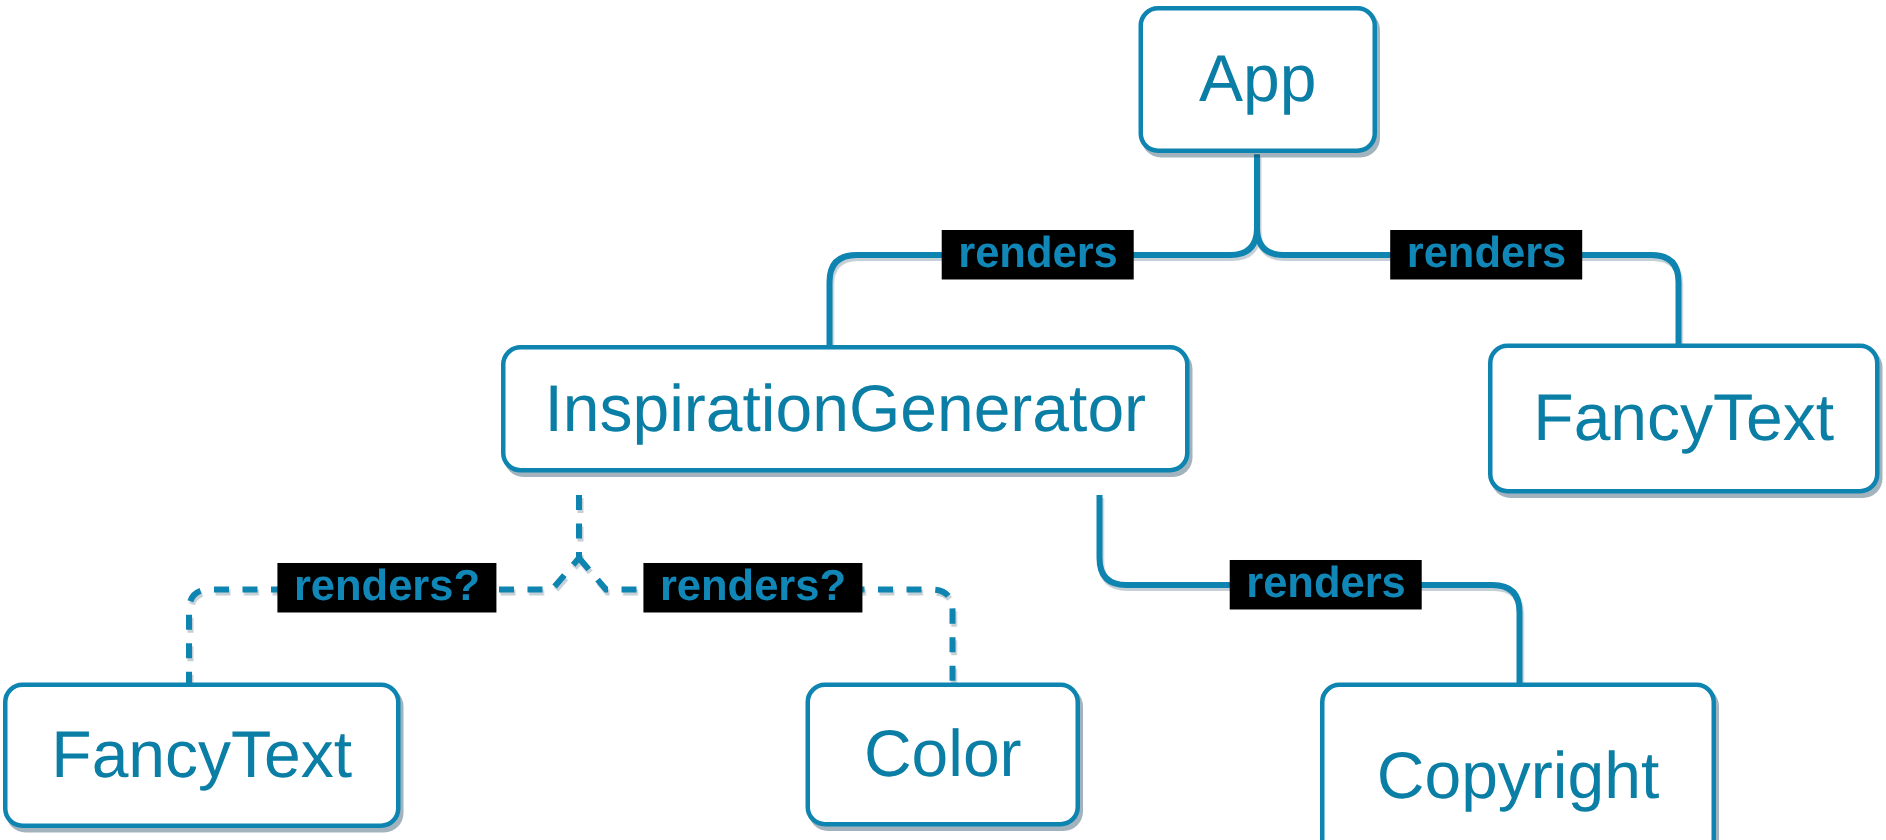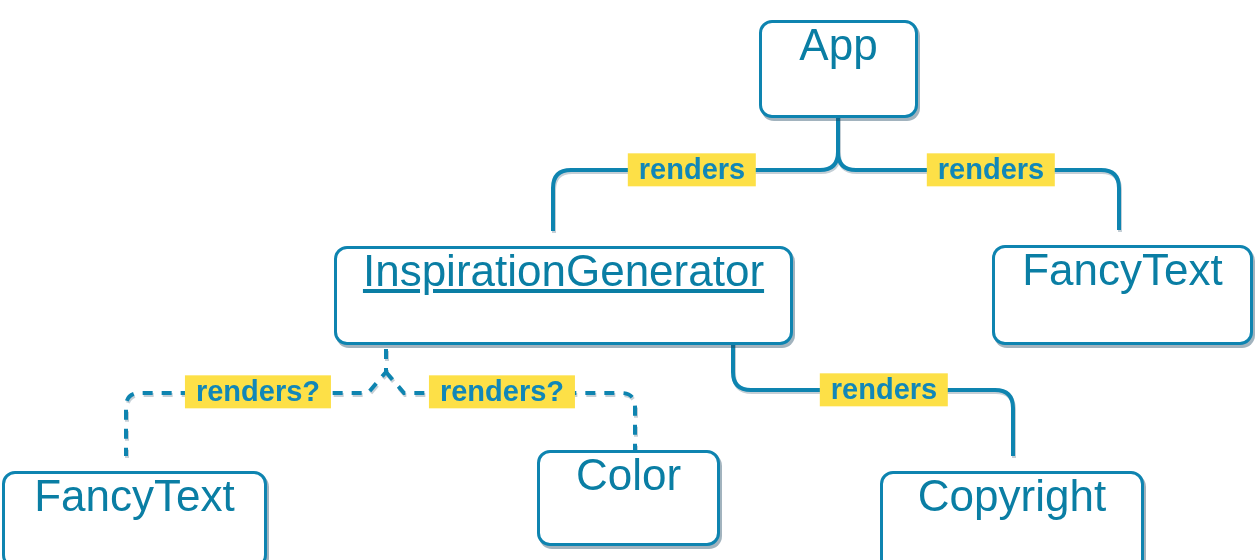--- a/index.html
+++ b/index.html
@@ -31,45 +31,45 @@
   }
   .node {
     position: absolute;
     z-index: 2;
     box-sizing: border-box;
     background: #ffffff;
     border: 3.5px solid #0e84b0;
     border-radius: 13px;
     box-shadow: 2px 3px 0 rgba(22, 64, 92, 0.40);
     display: flex;
+    align-items: center;
     justify-content: center;
     color: #0a7ea4;
     font-size: 44px;
     line-height: 1;
     white-space: nowrap;
-    margin-top: 16px;
   }
   .edge-label {
     position: absolute;
     z-index: 3;
     transform: translate(-50%, -50%);
-    background: #fde047;
+    background: #000000;
     color: #1187b8;
     font-size: 29px;
     font-weight: bold;
     line-height: 1.15;
     padding: 0 11px;
     white-space: nowrap;
   }
   
   .node-app                  { left: 759px;  top: 4px;   width: 159px; height: 98px;  }
-  .node-inspiration          { left: 334px;  top: 230px; width: 459px; height: 99px; text-decoration: underline;  }
+  .node-inspiration          { left: 334px;  top: 230px; width: 459px; height: 85px;  }
   .node-fancy-top            { left: 992px;  top: 229px; width: 261px; height: 100px; }
   .node-fancy-bottom         { left: 2px;    top: 455px; width: 265px; height: 97px;  }
-  .node-color                { left: 537px;  top: 434px; width: 183px; height: 96px;  }
+  .node-color                { left: 537px;  top: 455px; width: 183px; height: 96px;  }
   .node-copyright            { left: 880px;  top: 455px; width: 264px; height: 126px;  }
   
   .lbl-e0 { left: 692px;  top: 170px; }
   .lbl-e1 { left: 991px;  top: 170px; }
   .lbl-e2 { left: 258px;  top: 392px; }
   .lbl-e3 { left: 502px;  top: 392px; }
   .lbl-e4 { left: 884px;  top: 390px; }
 </style>
 </head>
 <body>

